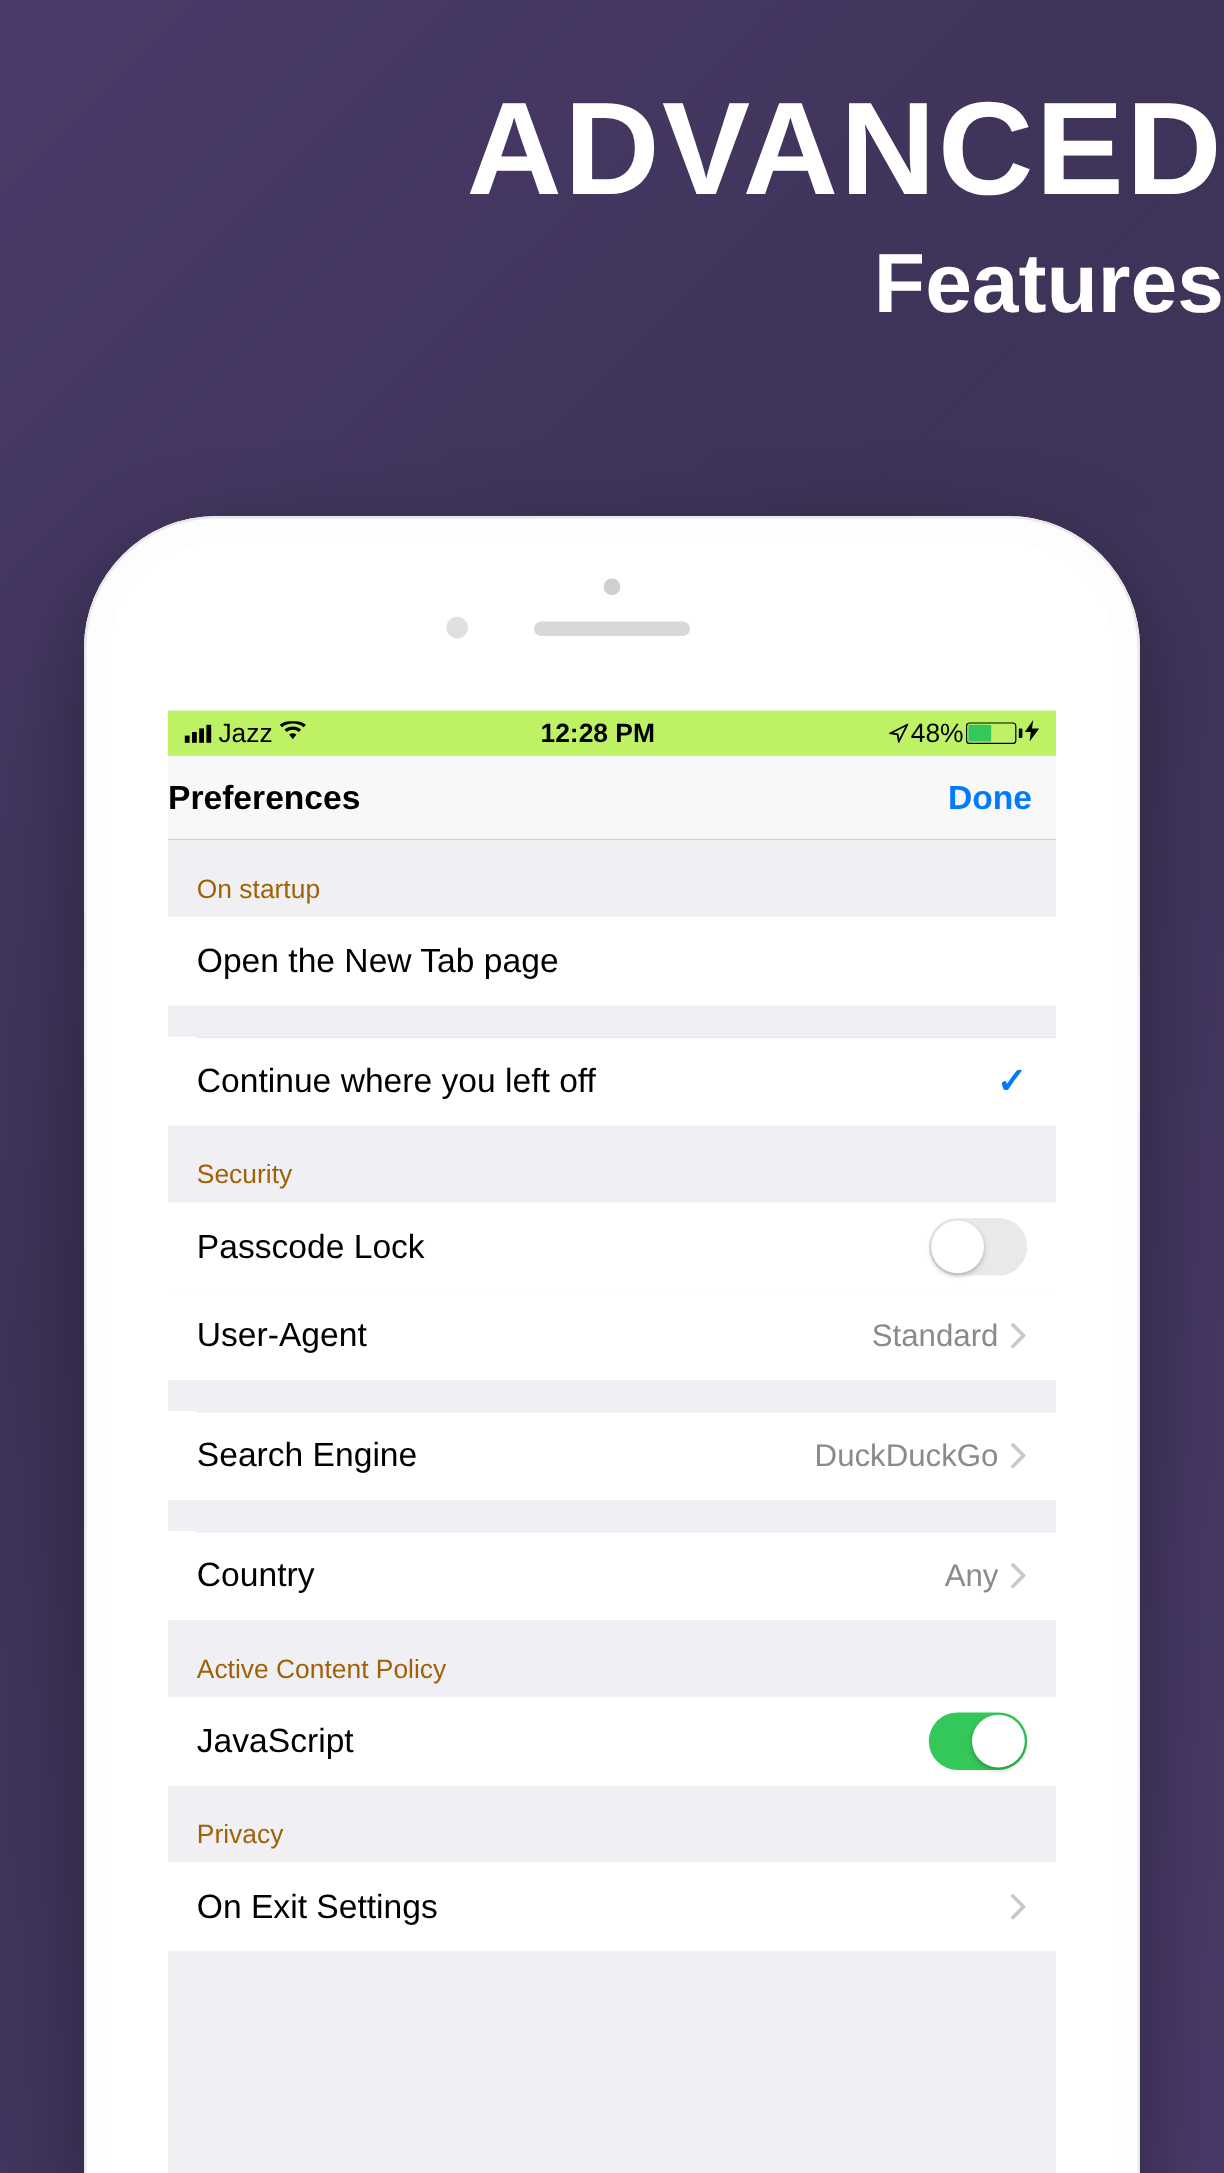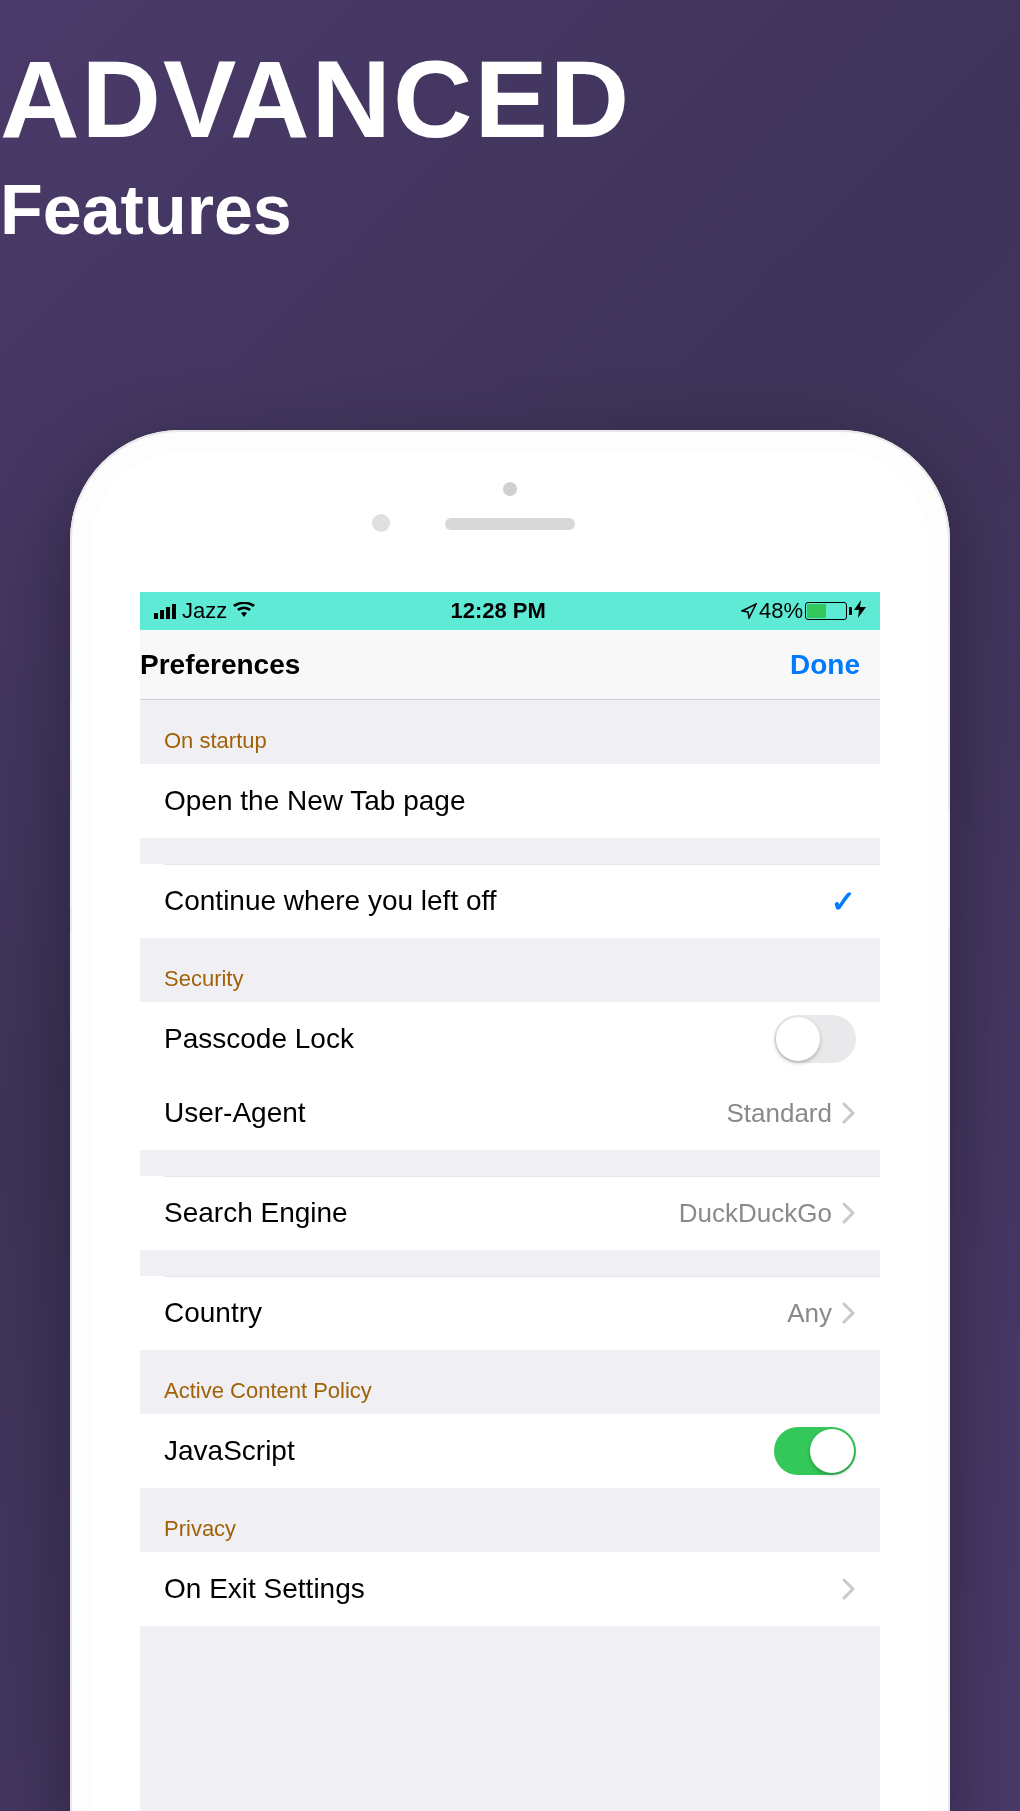--- a/index.html
+++ b/index.html
@@ -3,23 +3,23 @@
 <meta charset="utf-8">
 <style>
   * { margin: 0; padding: 0; box-sizing: border-box; }
   html, body { width: 1020px; height: 1811px; overflow: hidden; font-family: -apple-system, "Helvetica Neue", Arial, sans-serif; }
   .backdrop {
     width: 1020px; height: 1811px;
     background: linear-gradient(135deg, #4a3a6a 0%, #3e3358 40%, #4a3a6a 100%);
     position: relative;
   }
   .headline {
-    text-align: left;
+    text-align: right;
     color: #ffffff;
-    padding-top: 44px;
+    padding-top: 70px;
   }
   .headline .big {
     font-size: 110px;
     font-weight: 800;
     letter-spacing: 2px;
     line-height: 1;
   }
   .headline .sub {
     font-size: 70px;
     font-weight: 700;
@@ -72,21 +72,21 @@
     position: absolute;
     top: 140px; left: 50%; transform: translateX(-50%);
     width: 740px;
     height: 1240px;
     background: #efeff4;
     overflow: hidden;
   }
   
   .status-bar {
     height: 38px;
-    background: #5eead4;
+    background: #bef264;
     display: flex;
     align-items: center;
     justify-content: space-between;
     padding: 0 14px;
     font-size: 22px;
     color: #000;
   }
   .status-left { display: flex; align-items: center; gap: 6px; }
   .status-right { display: flex; align-items: center; gap: 2px; }
   .signal-bars { display: inline-flex; align-items: flex-end; gap: 2px; }

